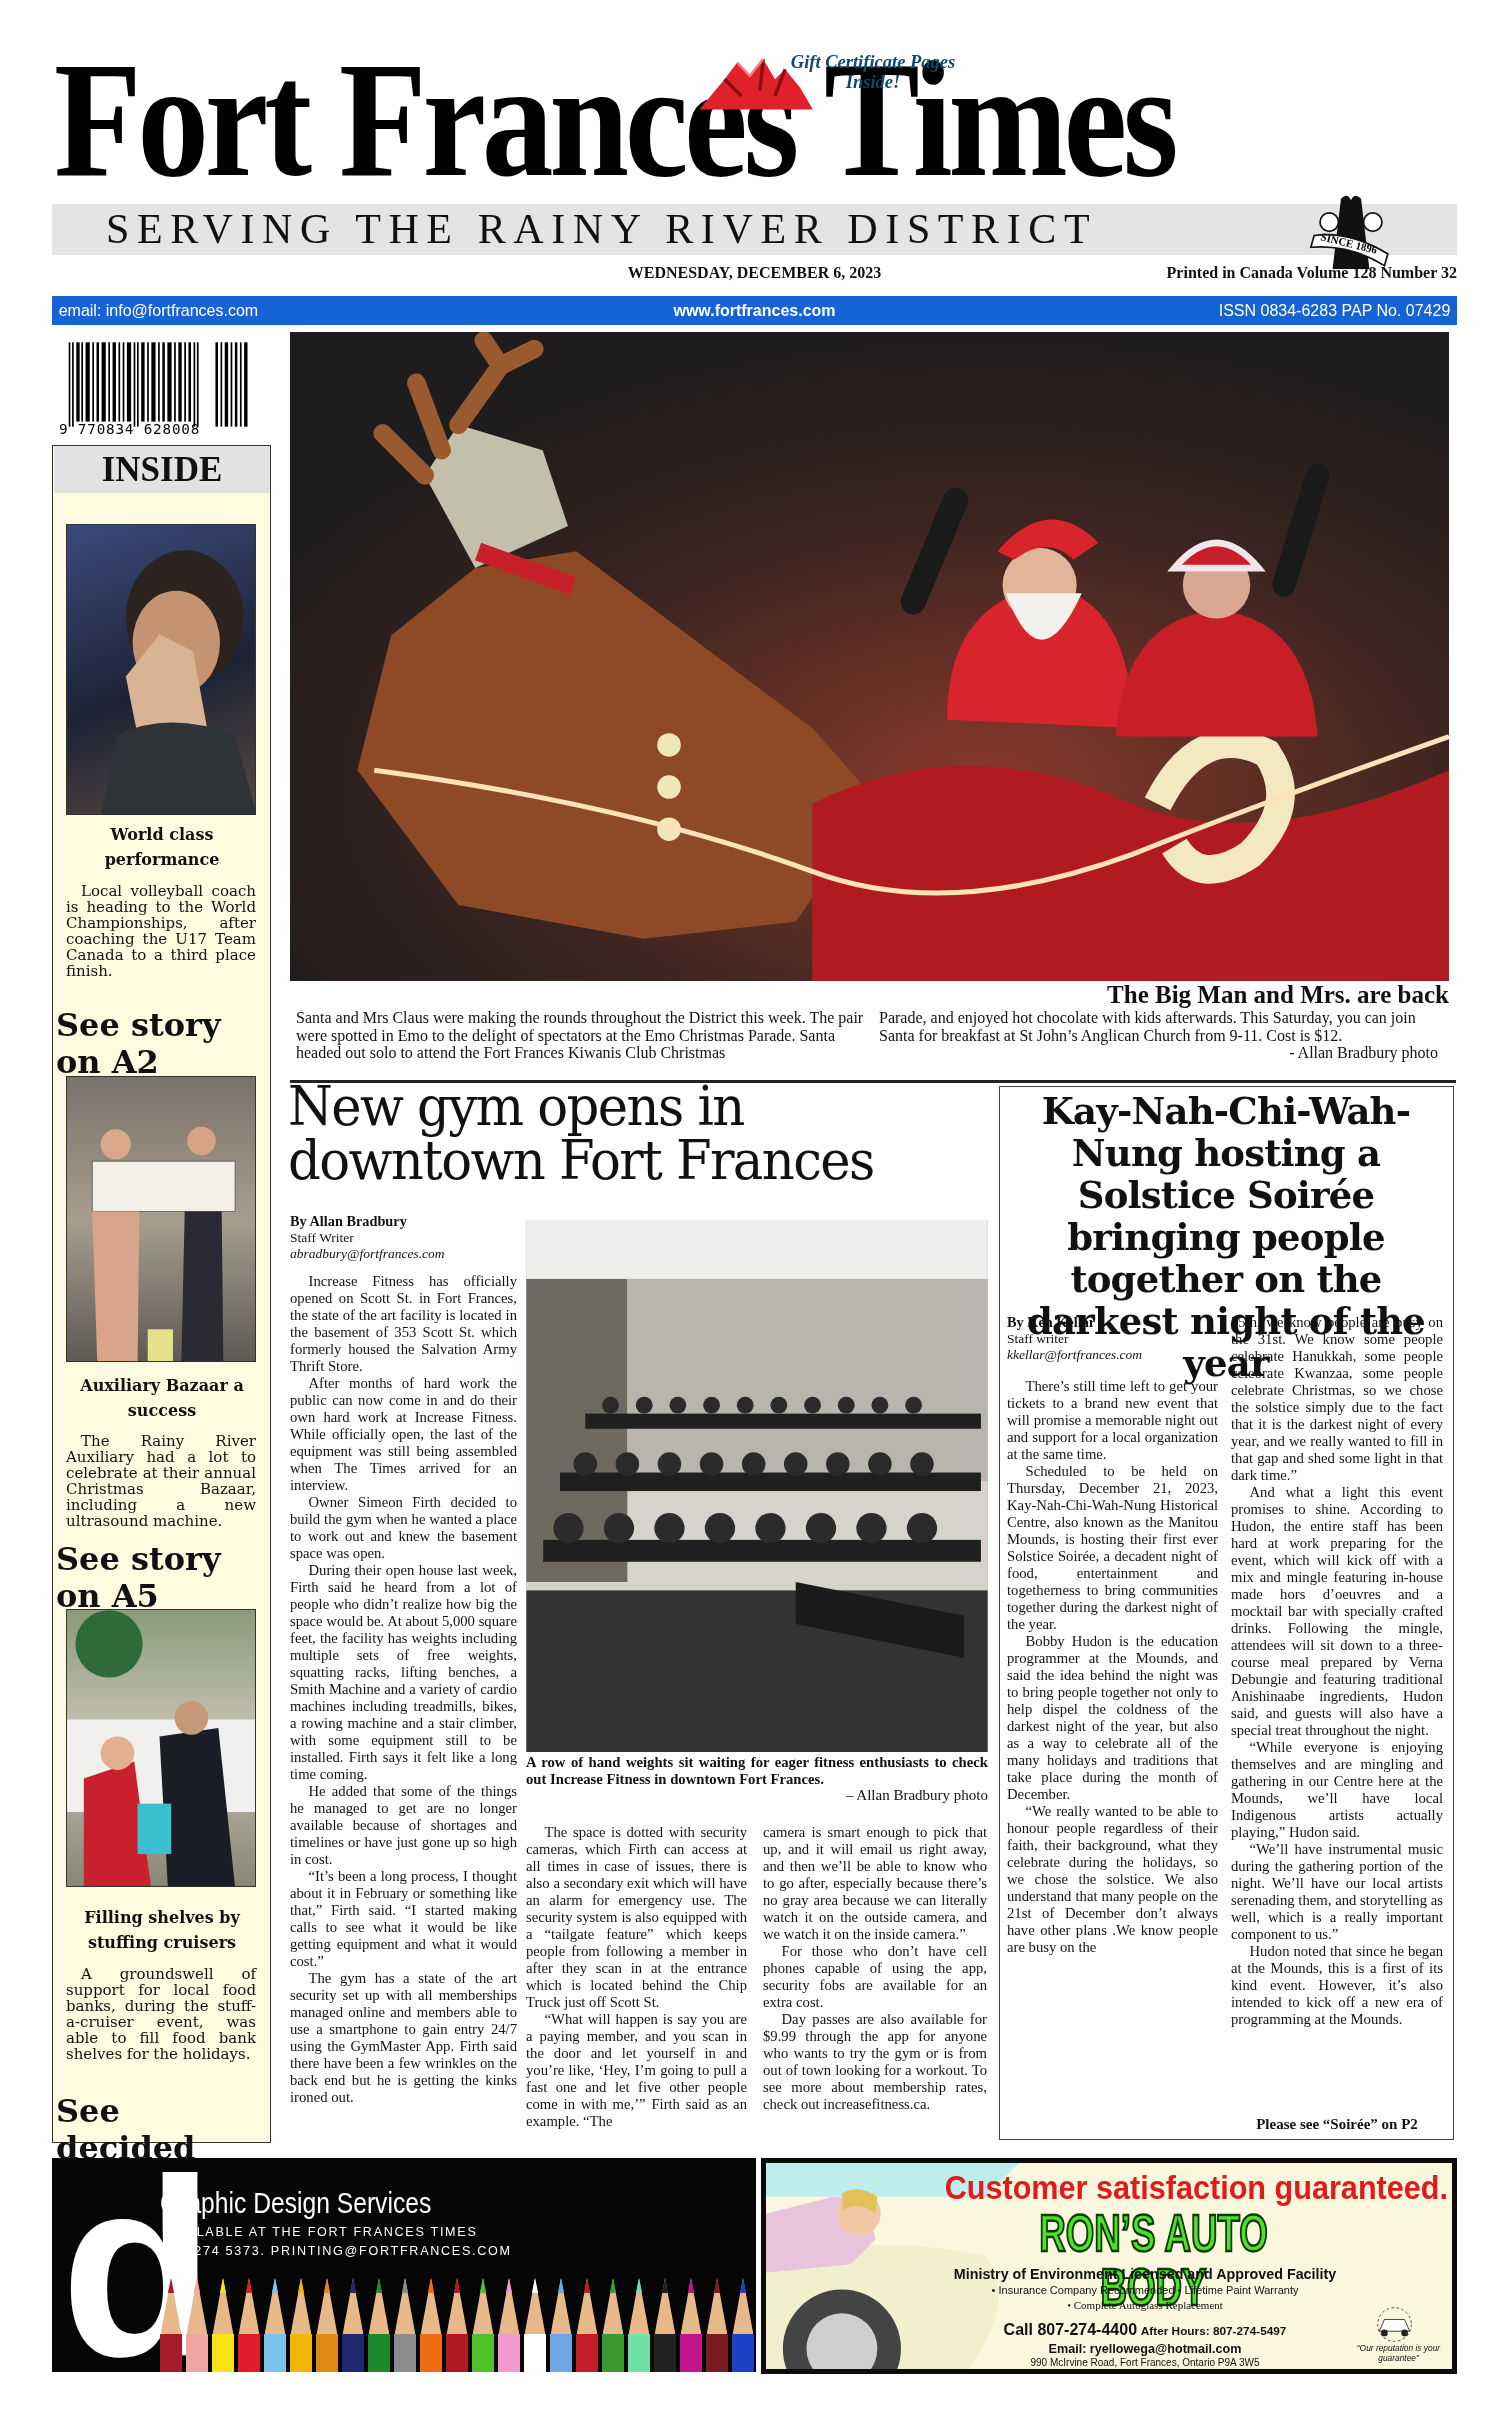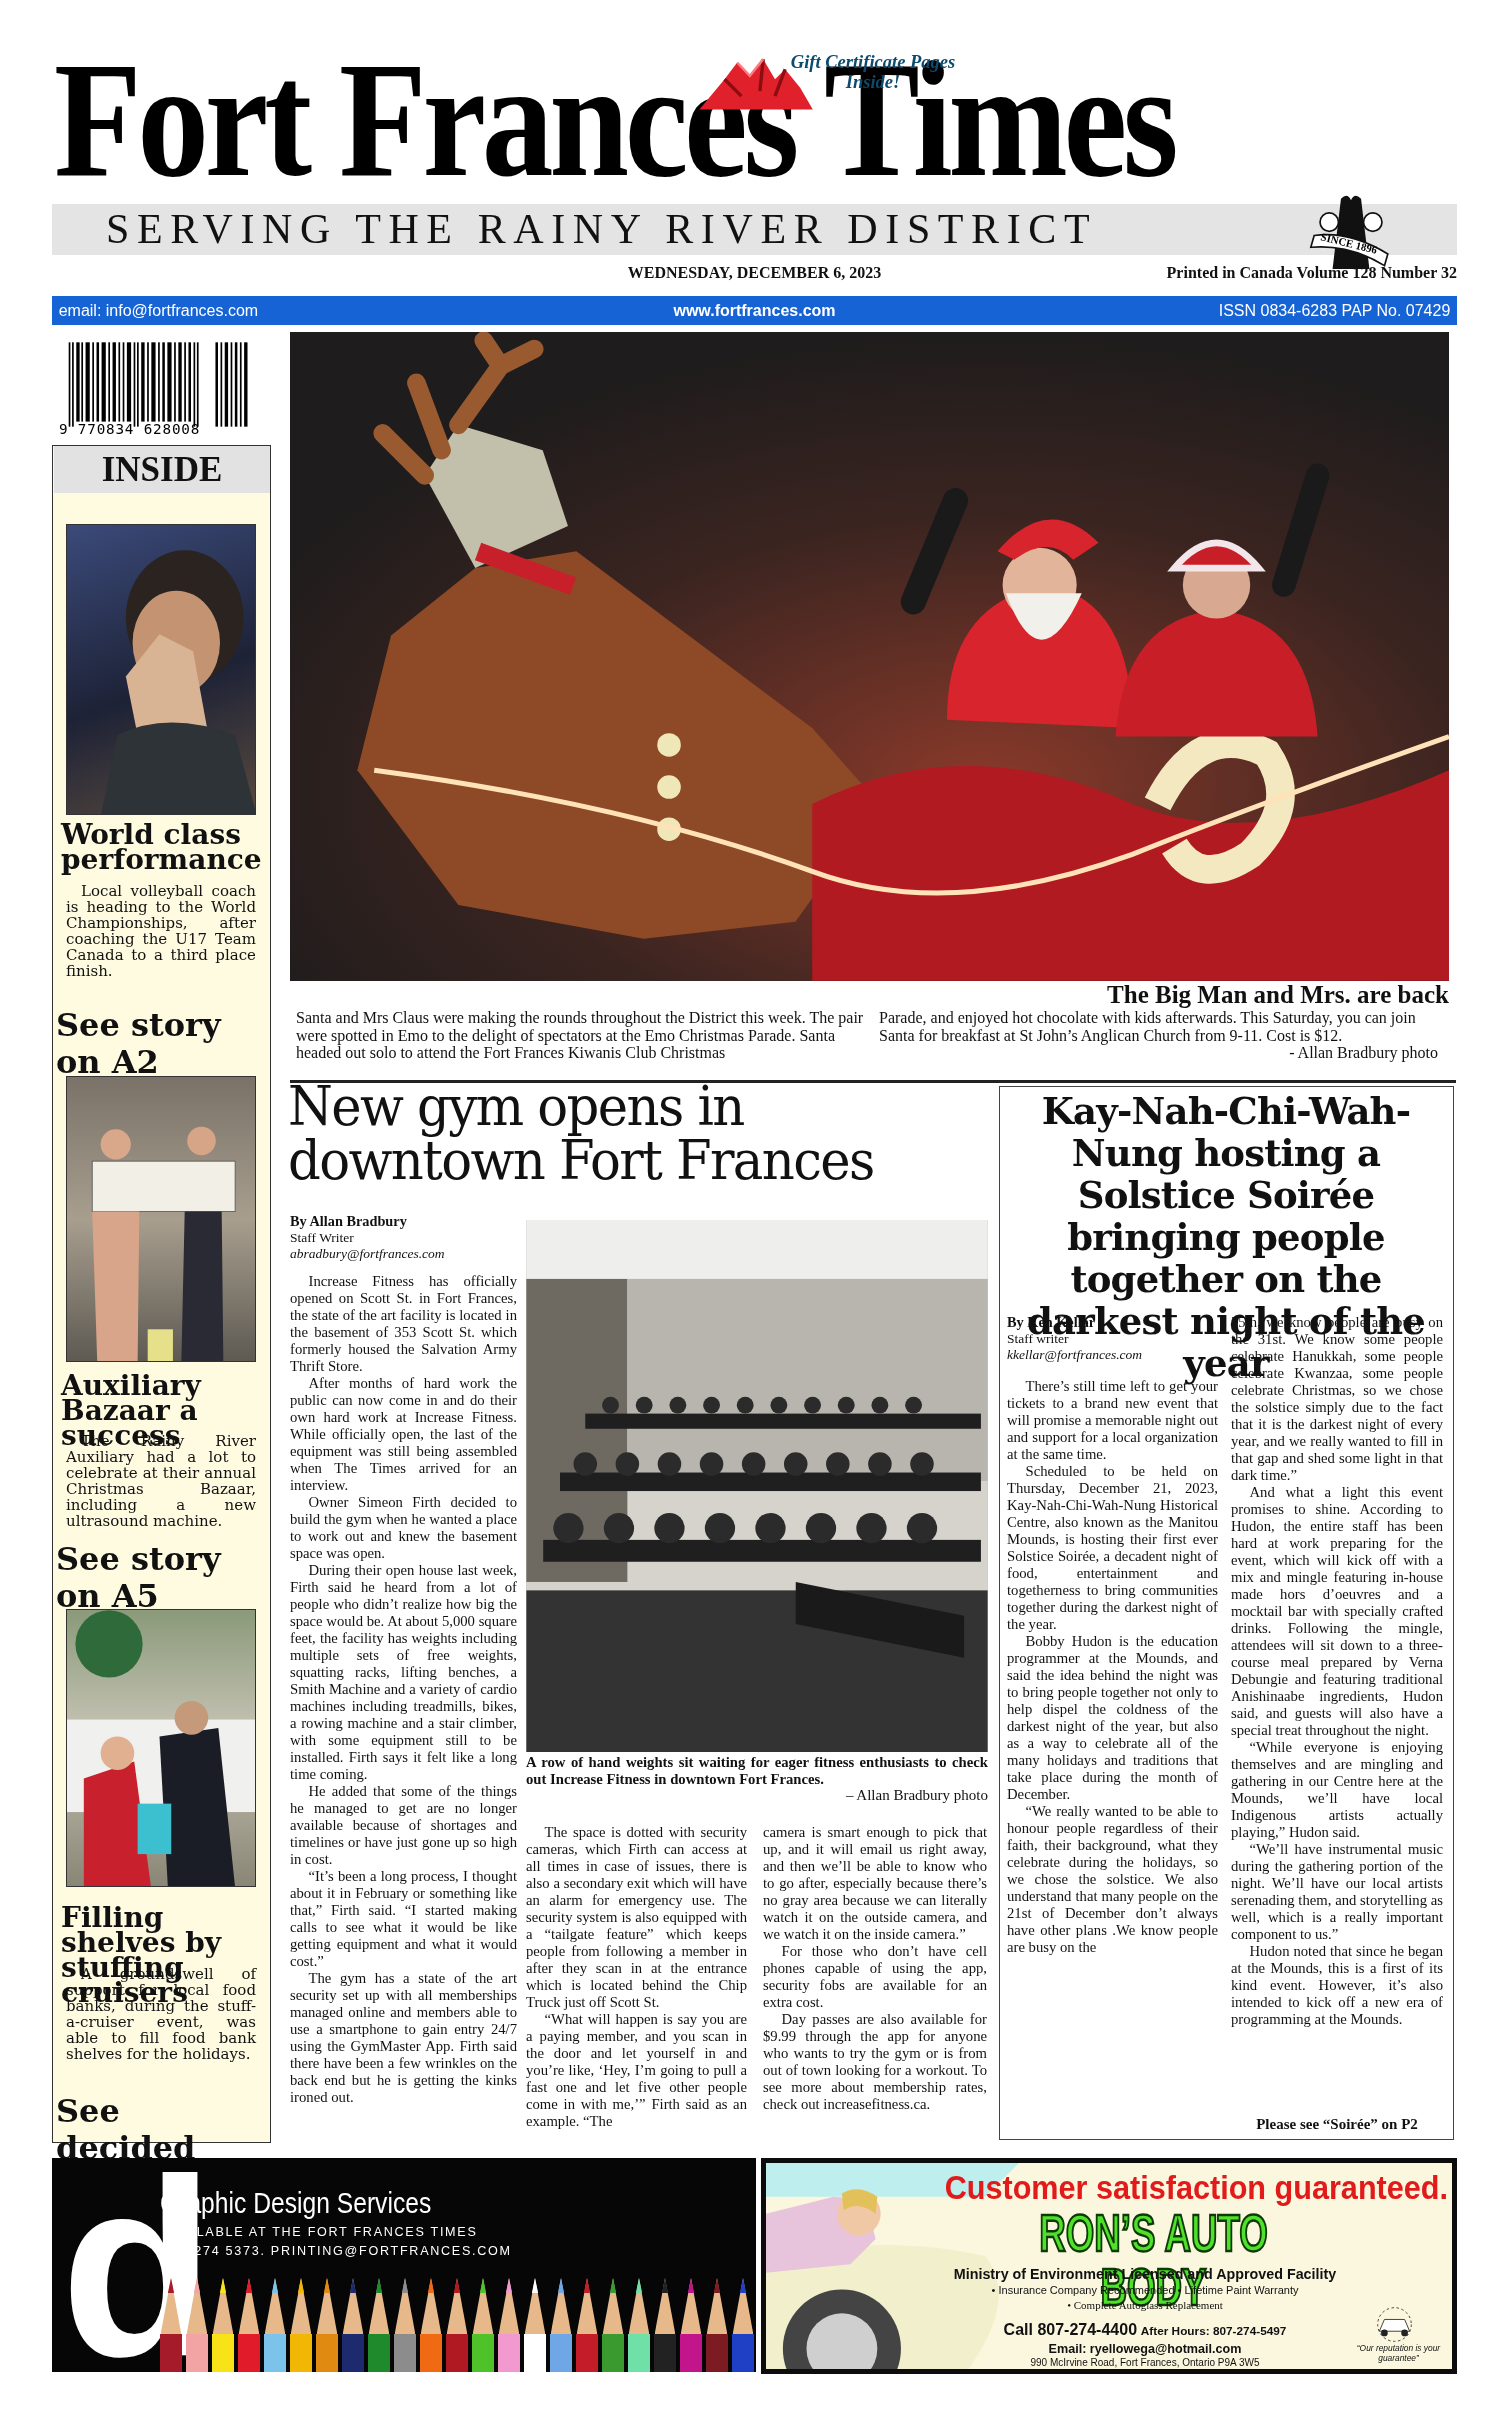--- a/index.html
+++ b/index.html
@@ -22,21 +22,21 @@
   .blue-bar span { position: absolute; top: 0; }
 
   
   .barcode { left: 67px; top: 340px; width: 194px; height: 89px; }
   .barcode-num { left: 59px; top: 421px; font-family: "DejaVu Sans Mono", monospace; font-size: 14.3px; letter-spacing: 0.8px; color: #000; }
 
   
   .inside-box { left: 52px; top: 445px; width: 219px; height: 1698px; background: #fffbe1; border: 1.7px solid #333; }
   .inside-head { left: 54px; top: 446px; width: 216px; height: 47px; background: #e2e2e2; font-family: "Liberation Serif", serif; font-weight: bold; font-size: 35px; line-height: 47px; text-align: center; }
   .side-photo { left: 66px; width: 190px; border: 0.8px solid #333; overflow: hidden; }
-  .side-head { left: 61px; width: 202px; text-align: left; font-family: "DejaVu Serif", serif; font-weight: bold; font-size: 28px; line-height: 25px; }
+  .side-head { left: 61px; width: 202px; text-align: center; font-family: "DejaVu Serif", serif; font-weight: bold; font-size: 16px; line-height: 25px; }
   .side-body { left: 66px; width: 190px; font-family: "DejaVu Serif", serif; font-size: 15px; line-height: 16px; text-align: justify; text-indent: 15px; }
   .side-see { left: 56px; width: 212px; text-align: left; font-family: "DejaVu Serif", serif; font-weight: bold; font-size: 32px; line-height: 37px; margin-top: 28px; }
 
   
   .main-photo { left: 290px; top: 332px; width: 1159px; height: 649px; overflow: hidden; background: #2a2624; }
   .cap-head { left: 290px; top: 980px; width: 1159px; text-align: right; font-family: "Liberation Serif", serif; font-weight: bold; font-size: 25px; line-height: 29px; }
   .cap-body { top: 1009px; font-family: "Liberation Serif", serif; font-size: 16px; line-height: 17.7px; }
   .rule { background: #222; height: 2.5px; }
 
   

